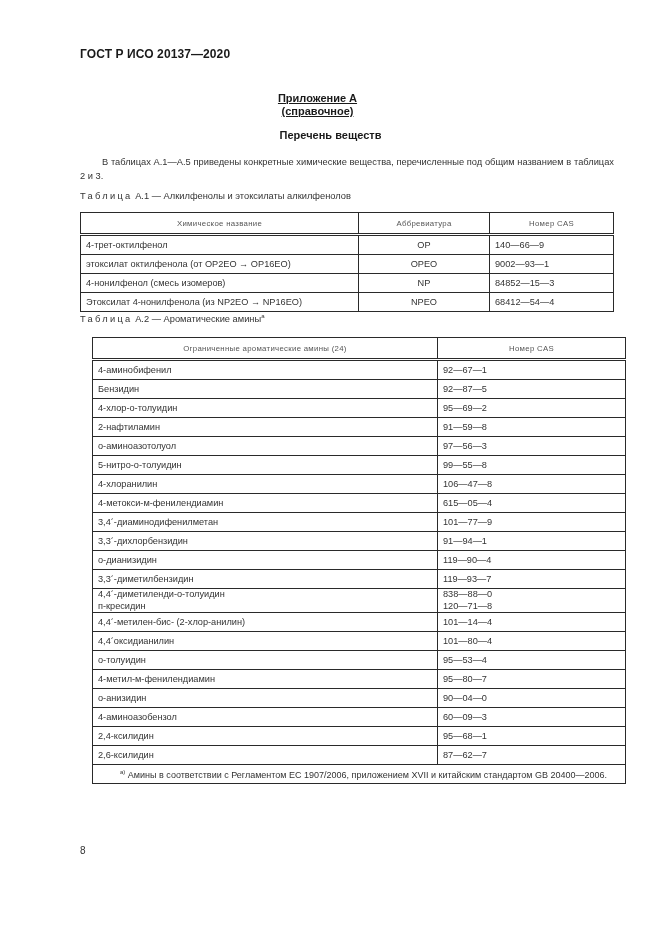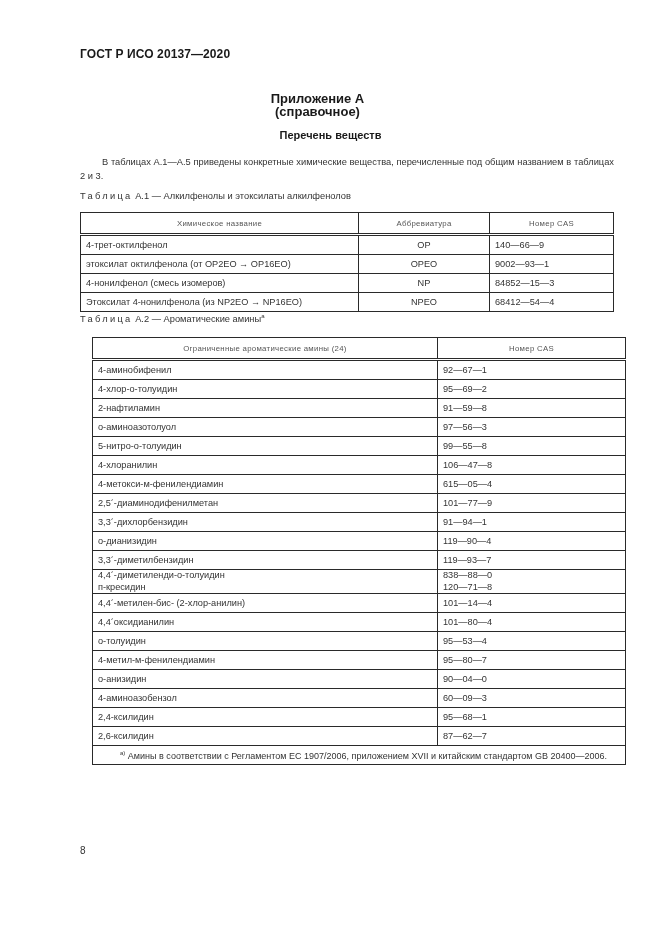--- a/index.html
+++ b/index.html
@@ -6,21 +6,21 @@
   body {
     width: 661px; height: 935px; position: relative; overflow: hidden;
     font-family: "Liberation Sans", sans-serif; color: #222;
   }
   .doc-header {
     position: absolute; left: 80px; top: 47px;
     font-weight: bold; font-size: 12px; color: #1a1a1a; letter-spacing: 0.1px;
   }
   .annex {
     position: absolute; left: 0; width: 635px; top: 92px; text-align: center;
-    font-weight: bold; font-size: 13px; line-height: 13px; color: #1a1a1a;
+    font-weight: bold; font-size: 11px; line-height: 13px; color: #1a1a1a; text-decoration: underline;
   }
   .annex-title {
     position: absolute; left: 0; width: 661px; top: 129px; text-align: center;
     font-weight: bold; font-size: 11px; color: #1a1a1a;
   }
   .intro {
     position: absolute; left: 80px; width: 534px; top: 155px;
     font-size: 9.3px; line-height: 14px; color: #333; text-indent: 22px;
     text-align: justify;
   }
@@ -118,20 +118,24 @@
       <th>Ограниченные ароматические амины (24)</th>
       <th>Номер CAS</th>
     </tr>
   </thead>
   <tbody id="a2-body">
       <tr>
         <td>4-аминобифенил</td>
         <td class="cas">92—67—1</td>
       </tr>
       <tr>
+        <td>Бензидин</td>
+        <td class="cas">92—87—5</td>
+      </tr>
+      <tr>
         <td>4-хлор-о-толуидин</td>
         <td class="cas">95—69—2</td>
       </tr>
       <tr>
         <td>2-нафтиламин</td>
         <td class="cas">91—59—8</td>
       </tr>
       <tr>
         <td>о-аминоазотолуол</td>
         <td class="cas">97—56—3</td>
@@ -142,21 +146,21 @@
       </tr>
       <tr>
         <td>4-хлоранилин</td>
         <td class="cas">106—47—8</td>
       </tr>
       <tr>
         <td>4-метокси-м-фенилендиамин</td>
         <td class="cas">615—05—4</td>
       </tr>
       <tr>
-        <td>2,5´-диаминодифенилметан</td>
+        <td>3,4´-диаминодифенилметан</td>
         <td class="cas">101—77—9</td>
       </tr>
       <tr>
         <td>3,3´-дихлорбензидин</td>
         <td class="cas">91—94—1</td>
       </tr>
       <tr>
         <td>о-дианизидин</td>
         <td class="cas">119—90—4</td>
       </tr>

